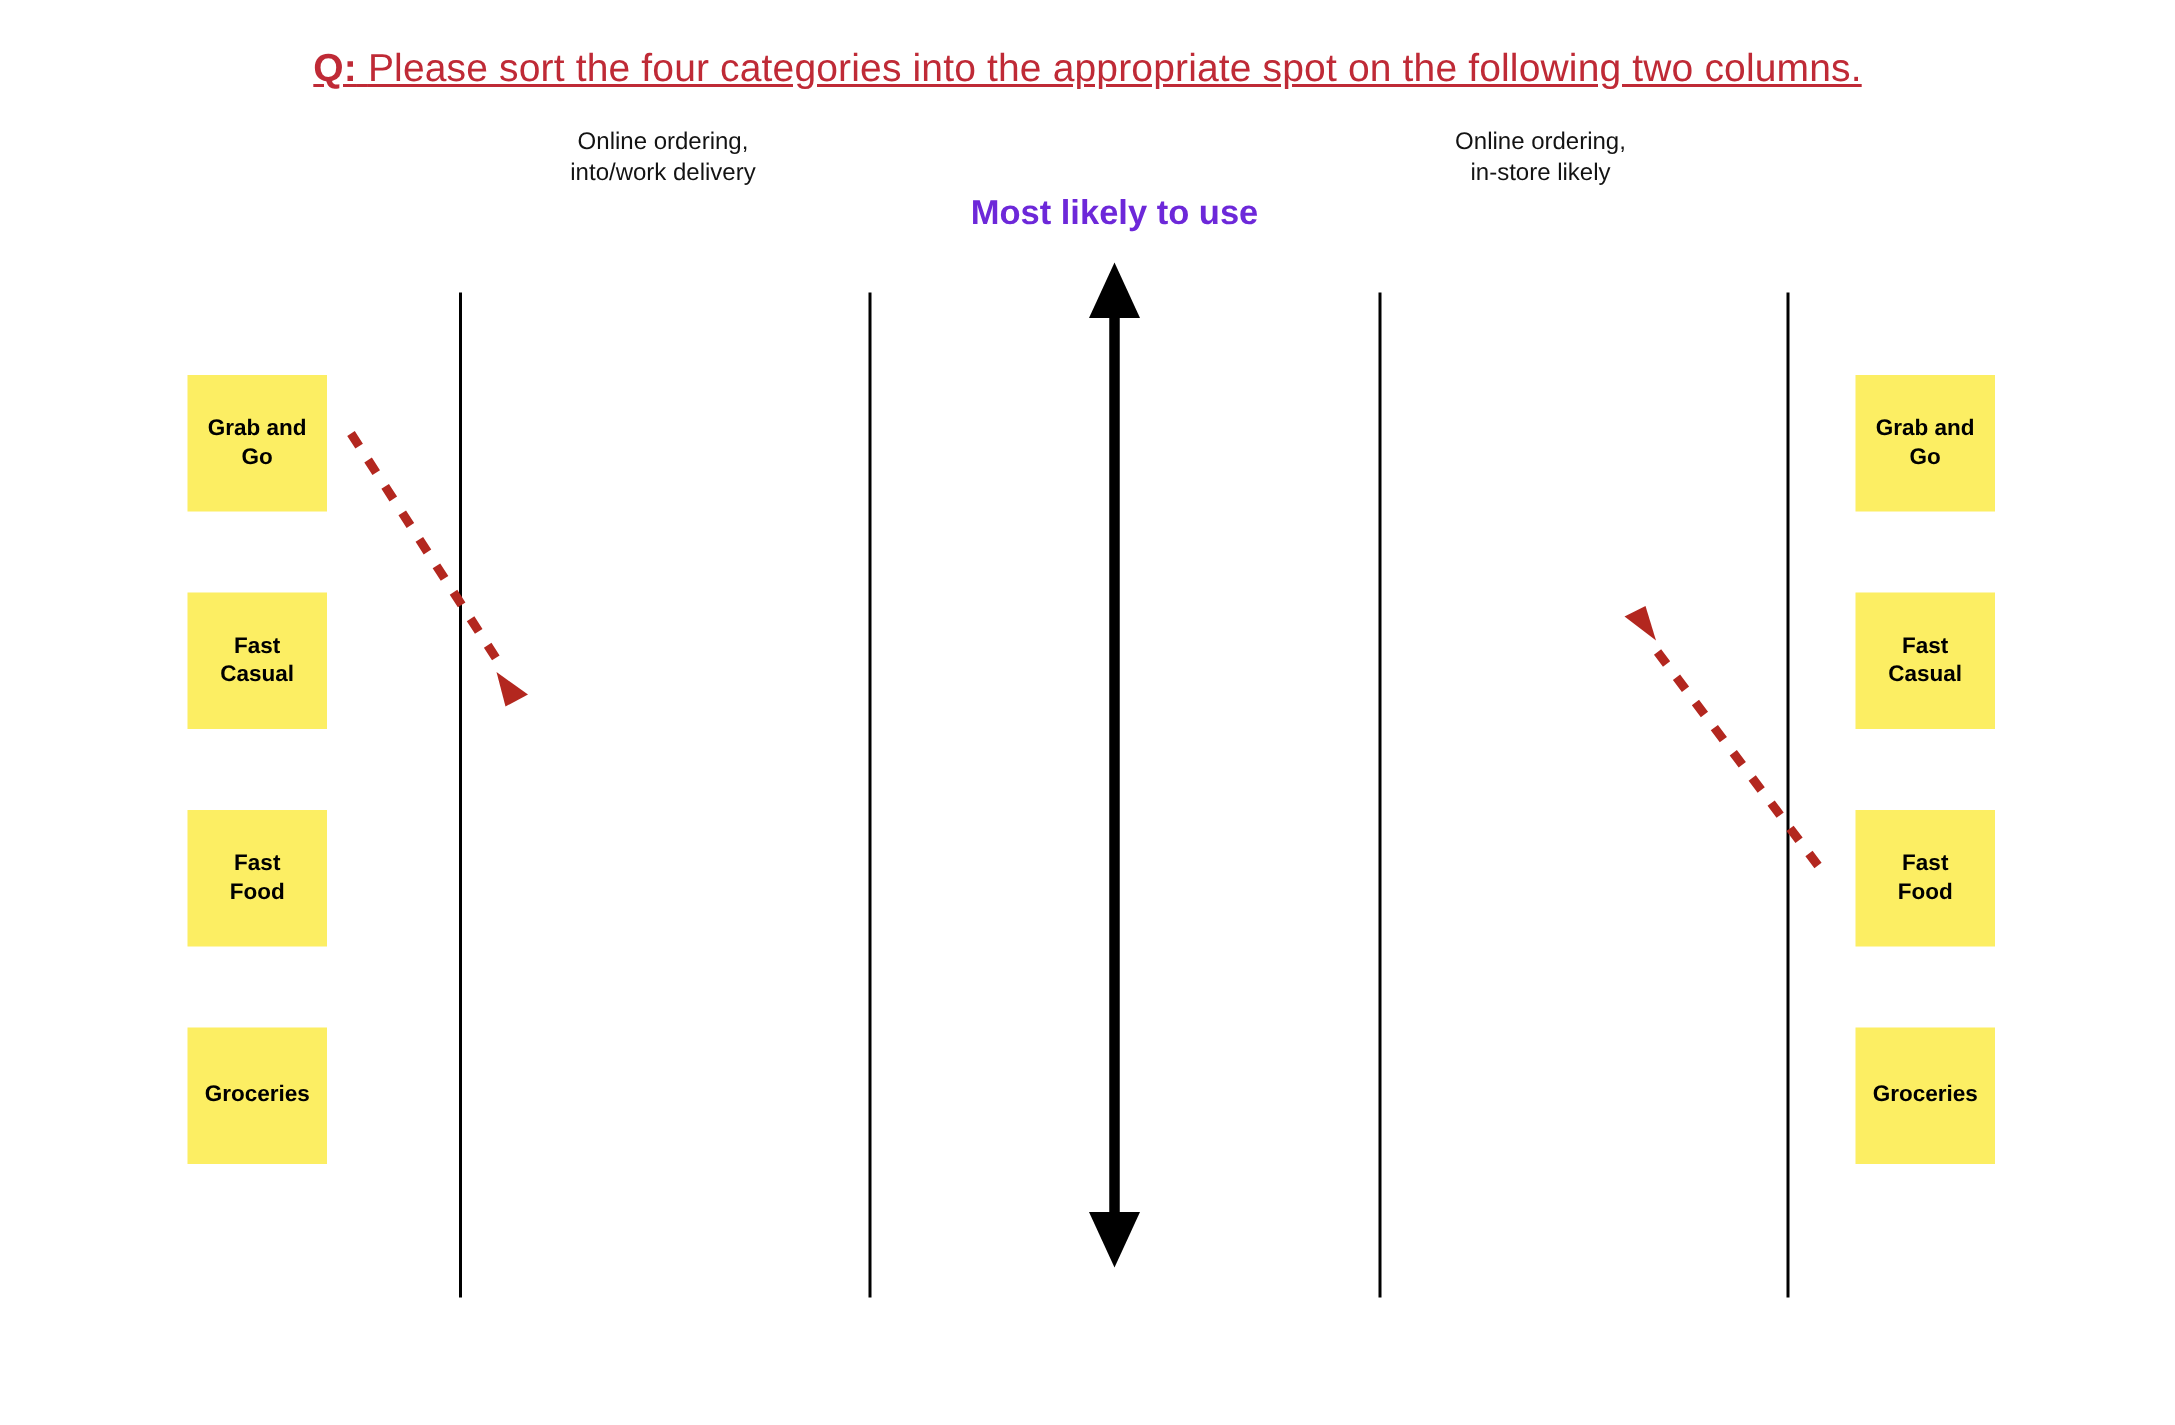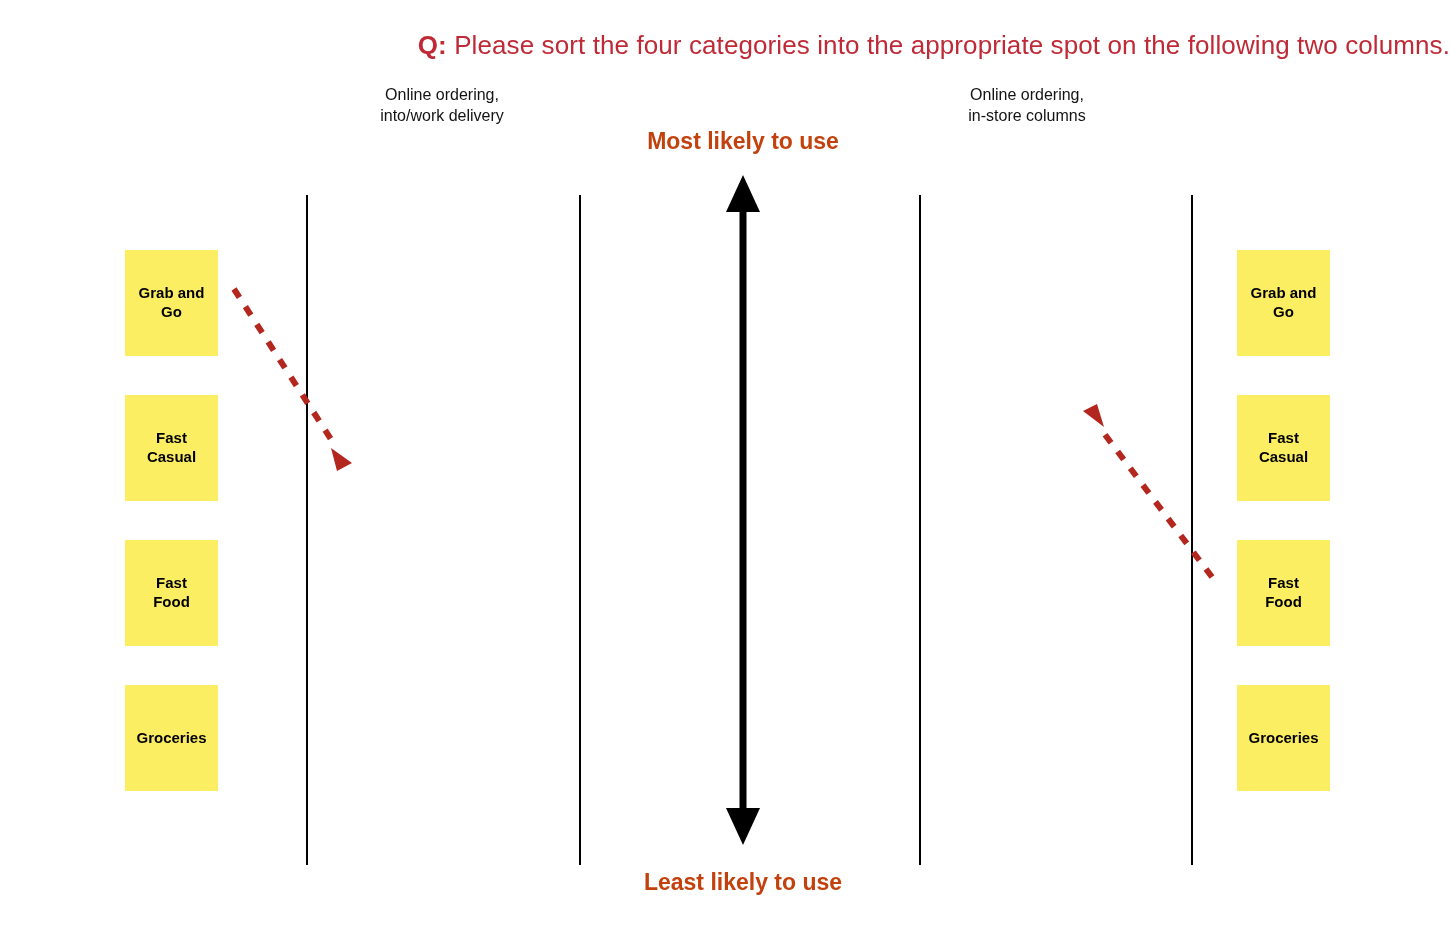--- a/index.html
+++ b/index.html
@@ -18,26 +18,27 @@
     background: #ffffff;
     overflow: hidden;
   }
 
   
   .question {
     position: absolute;
     left: 0;
     top: 30px;
     width: 1450px;
-    text-align: right;
+    text-align: center;
     font-size: 26px;
     color: #bf2a36;
     font-weight: 400;
     letter-spacing: 0.1px;
     white-space: nowrap;
+    text-decoration: underline;
   }
   .question .q-marker {
     font-weight: 700;
   }
 
   
   .col-header {
     position: absolute;
     font-size: 16px;
     line-height: 1.32;
@@ -45,42 +46,42 @@
     font-weight: 400;
     text-align: center;
   }
   #header-left  { left: 292px;  top: 84px;  width: 300px; }
   #header-right { left: 877px;  top: 84px;  width: 300px; }
 
   .pole-label {
     position: absolute;
     font-size: 23px;
     font-weight: 700;
-    color: #c2410c;
+    color: #6d28d9;
     text-align: center;
     width: 400px;
     left: 543px;
   }
   #label-most  { top: 128px; }
   #label-least { top: 869px; }
 
   
   .divider {
     position: absolute;
     top: 195px;
     width: 1.6px;
     height: 670px;
     background: #000000;
   }
 
   
   .card {
     position: absolute;
     width: 93px;
-    height: 106px;
+    height: 91px;
     background: #fcee63;
     display: flex;
     align-items: center;
     justify-content: center;
     box-sizing: border-box;
     padding: 12px 4px;
   }
   .card span {
     font-size: 15px;
     font-weight: 700;
@@ -110,25 +111,24 @@
     <span>Please sort the four categories into the appropriate spot on the following two columns.</span>
   </div>
 
   <div class="col-header" id="header-left">
     <div>Online ordering,</div>
     <div>into/work delivery</div>
   </div>
 
   <div class="col-header" id="header-right">
     <div>Online ordering,</div>
-    <div> in-store columns</div>
+    <div> in-store likely</div>
   </div>
 
   <div class="pole-label" id="label-most">Most likely to use</div>
-  <div class="pole-label" id="label-least">Least likely to use</div>
 
   <div class="divider" style="left:306px;"></div>
   <div class="divider" style="left:579px;"></div>
   <div class="divider" style="left:919px;"></div>
   <div class="divider" style="left:1191px;"></div>
 
   <div class="card" style="left:125px; top:250px;">
     <span><i style="font-style:normal">Grab and</i><br><i style="font-style:normal">Go</i></span>
   </div>
   <div class="card" style="left:125px; top:395px;">

